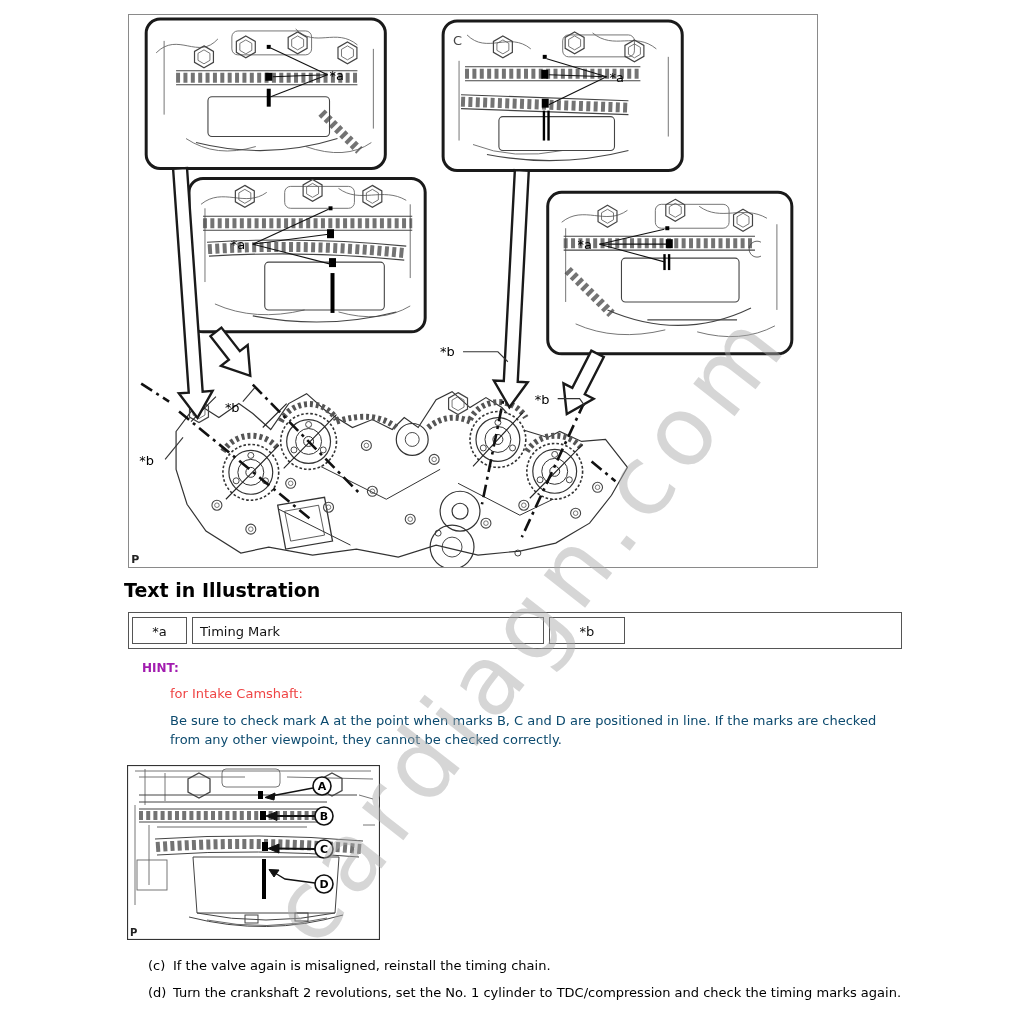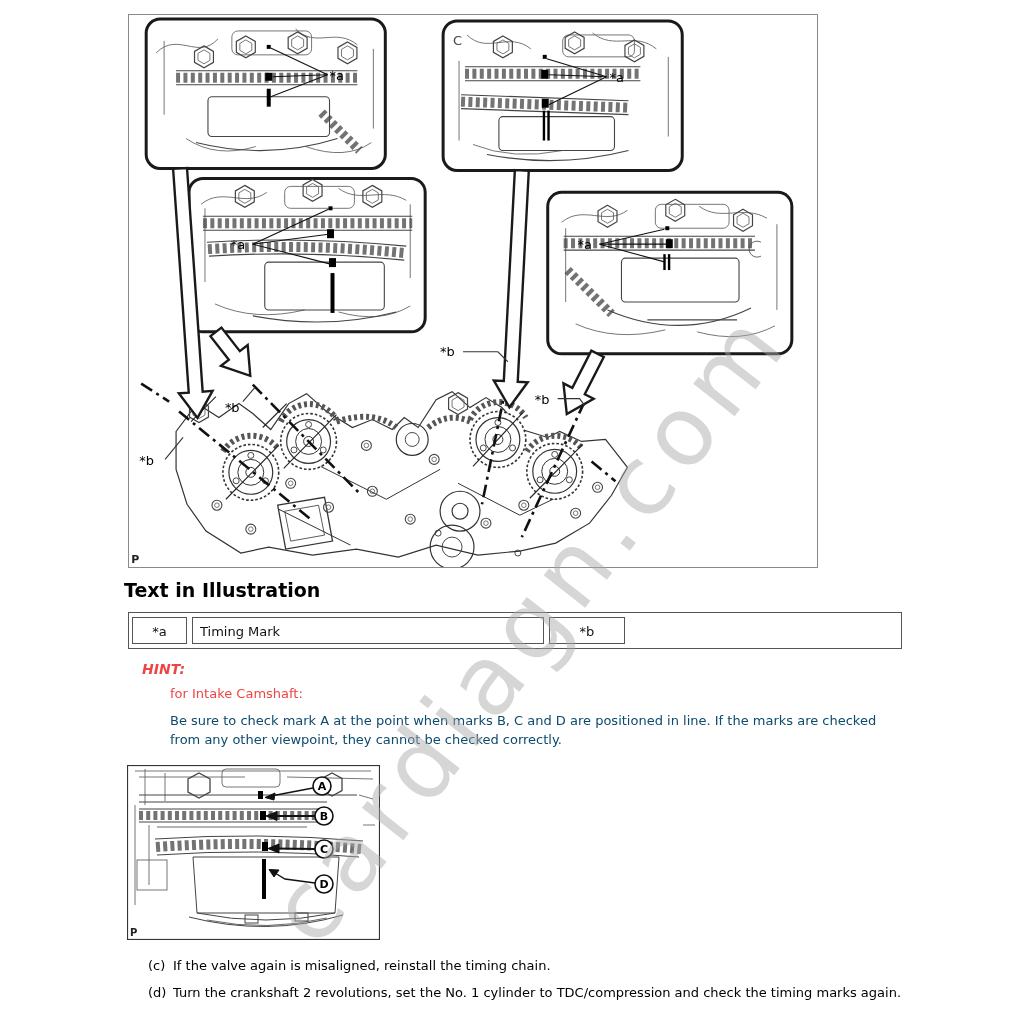--- a/index.html
+++ b/index.html
@@ -39,21 +39,21 @@
   .legend-cell{
     border:1px solid #555;height:27px;line-height:27px;box-sizing:border-box;
     font-size:13px;background:#fff;white-space:nowrap;overflow:hidden;
   }
   .legend-key{width:55px;text-align:center;}
   .legend-key2{width:76px;text-align:center;}
   .legend-val1{width:352px;padding-left:7px;}
   .legend-val2{flex:1;padding-left:7px;}
 
   
-  .hint-label{left:142px;top:661px;font-size:14px;font-weight:bold;color:#ef4444;font-style:italic;}
+  .hint-label{left:142px;top:661px;font-size:12px;font-weight:bold;color:#a21caf;}
   .hint-sub{left:170px;top:686px;font-size:13px;color:#ef4444;}
   .hint-body{left:170px;top:711px;width:720px;font-size:13px;line-height:19px;color:#0c4a6e;}
 
   
   .detail-illo{left:127px;top:765px;width:253px;height:175px;}
   .detail-illo svg{display:block;width:100%;height:100%;}
 
   
   .step{left:148px;font-size:13px;line-height:19px;display:flex;color:#000;}
   .step-c{top:956px;}

